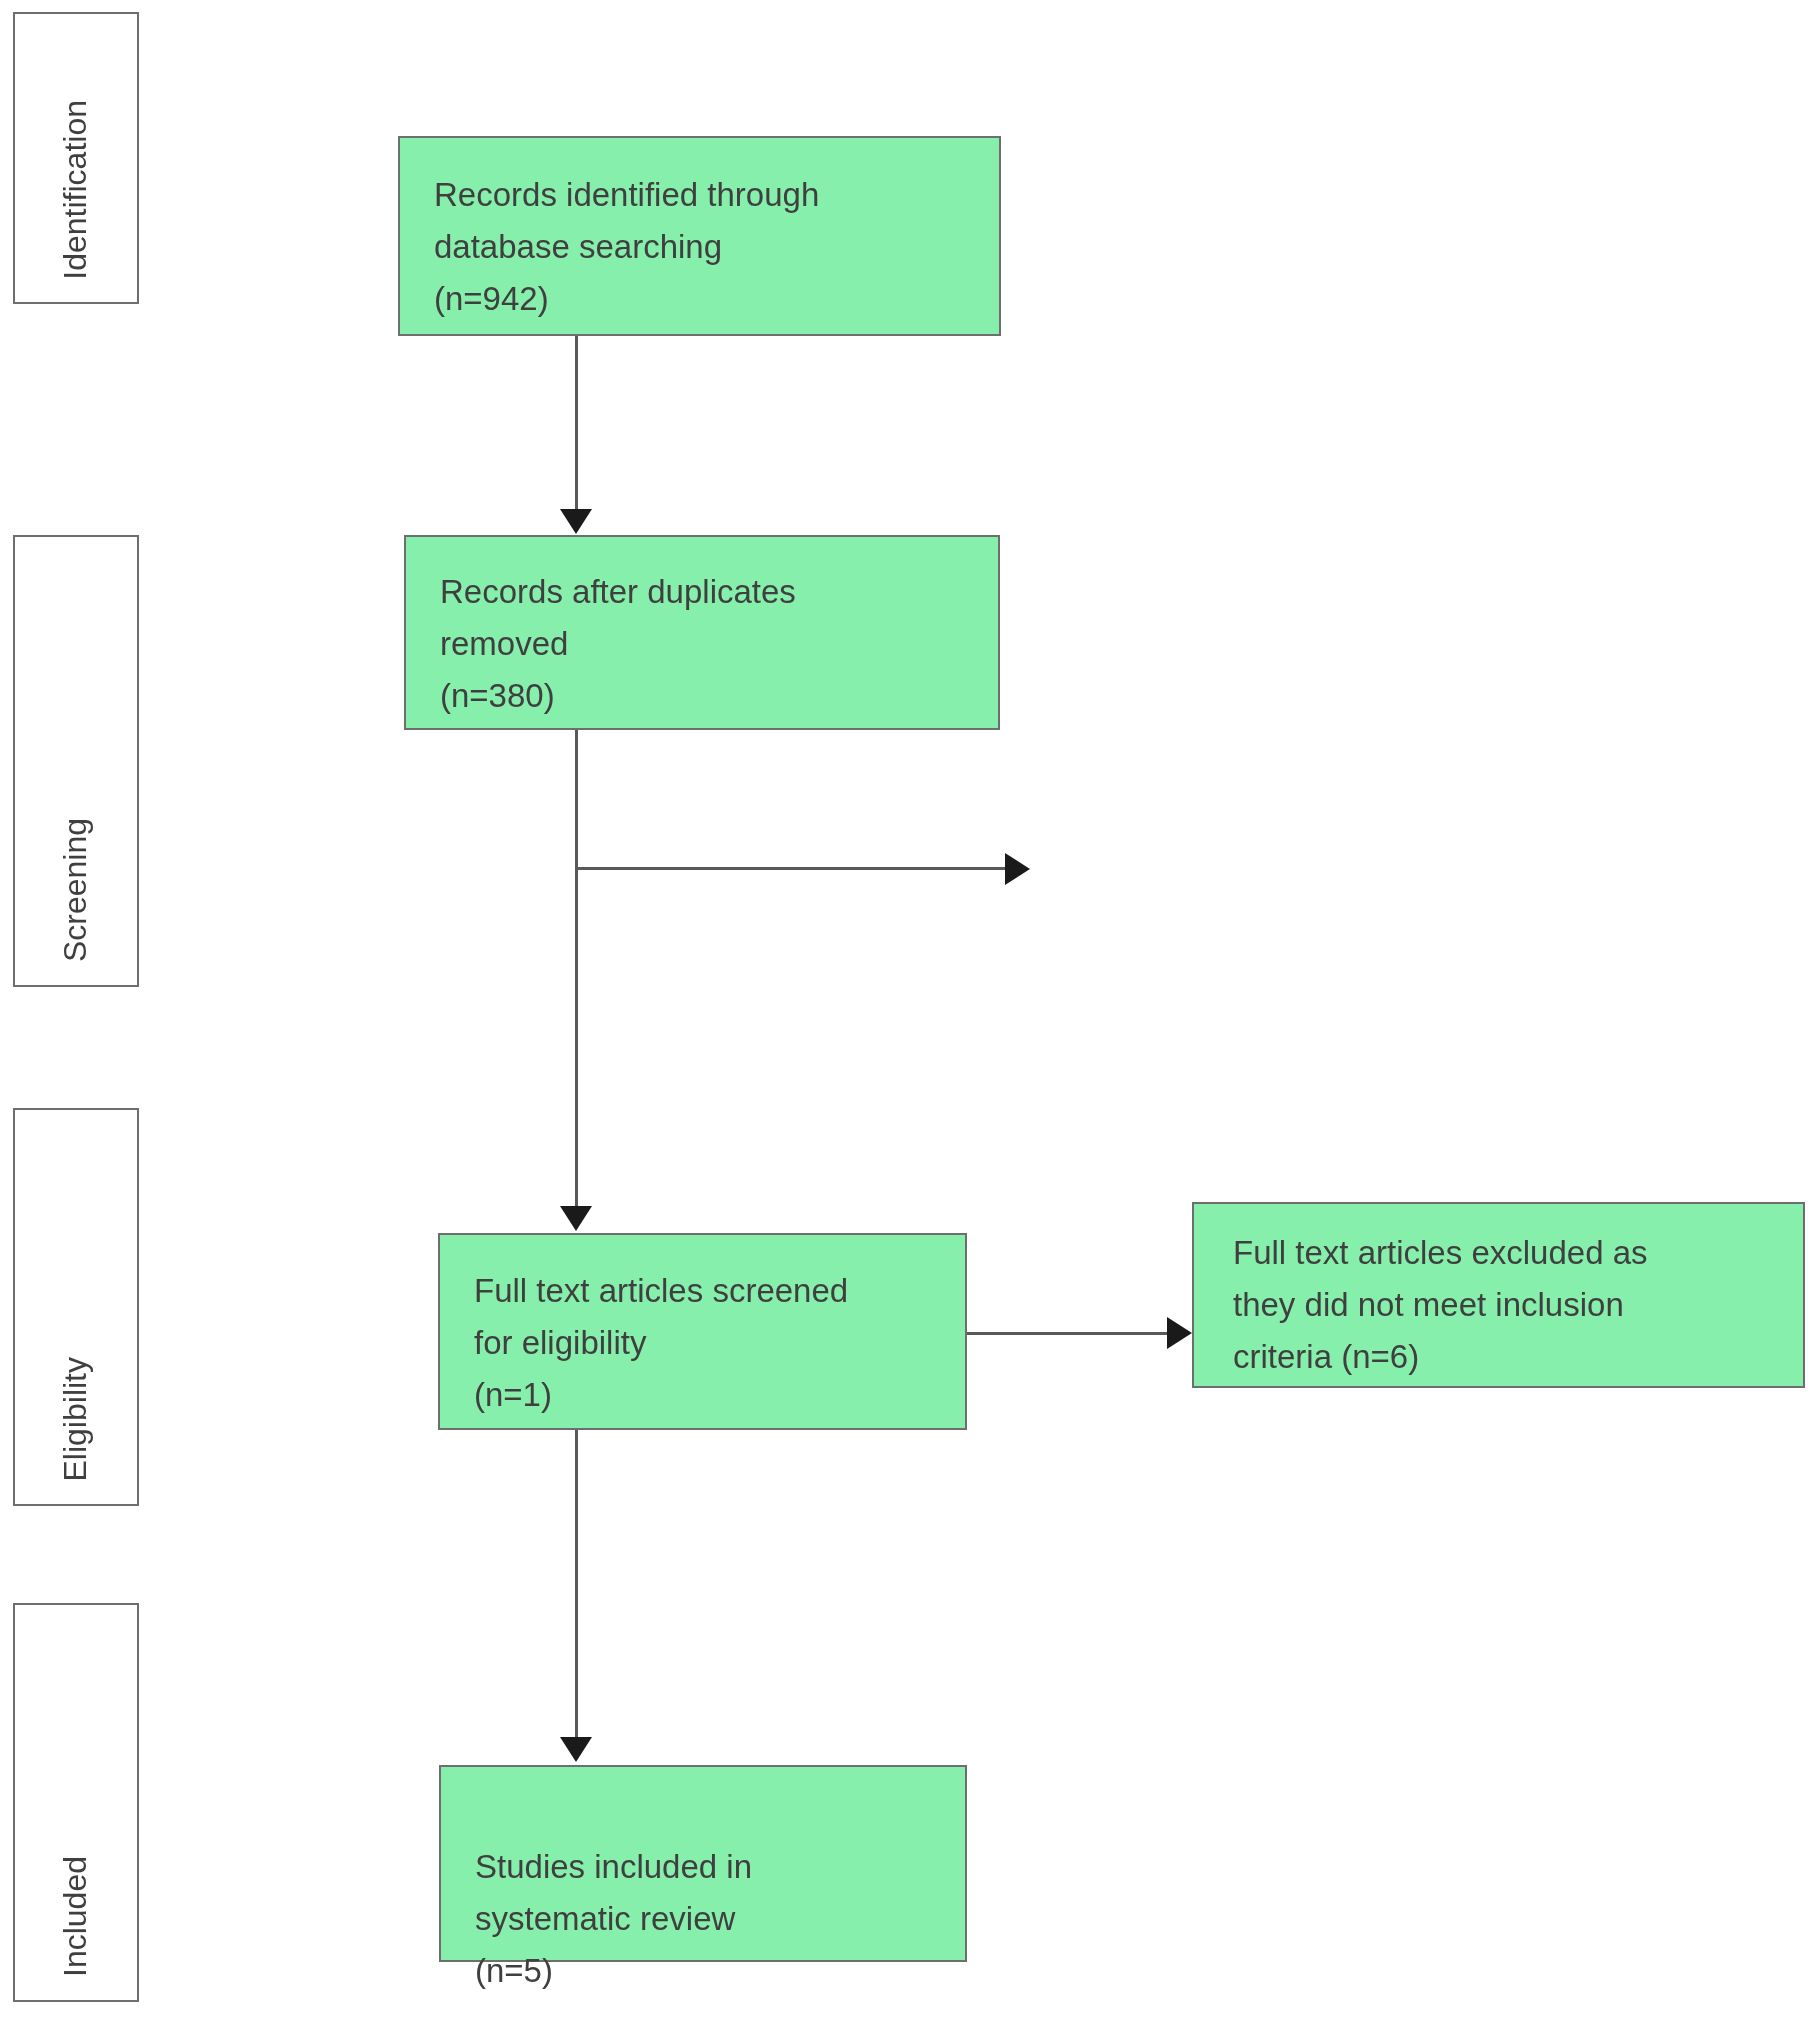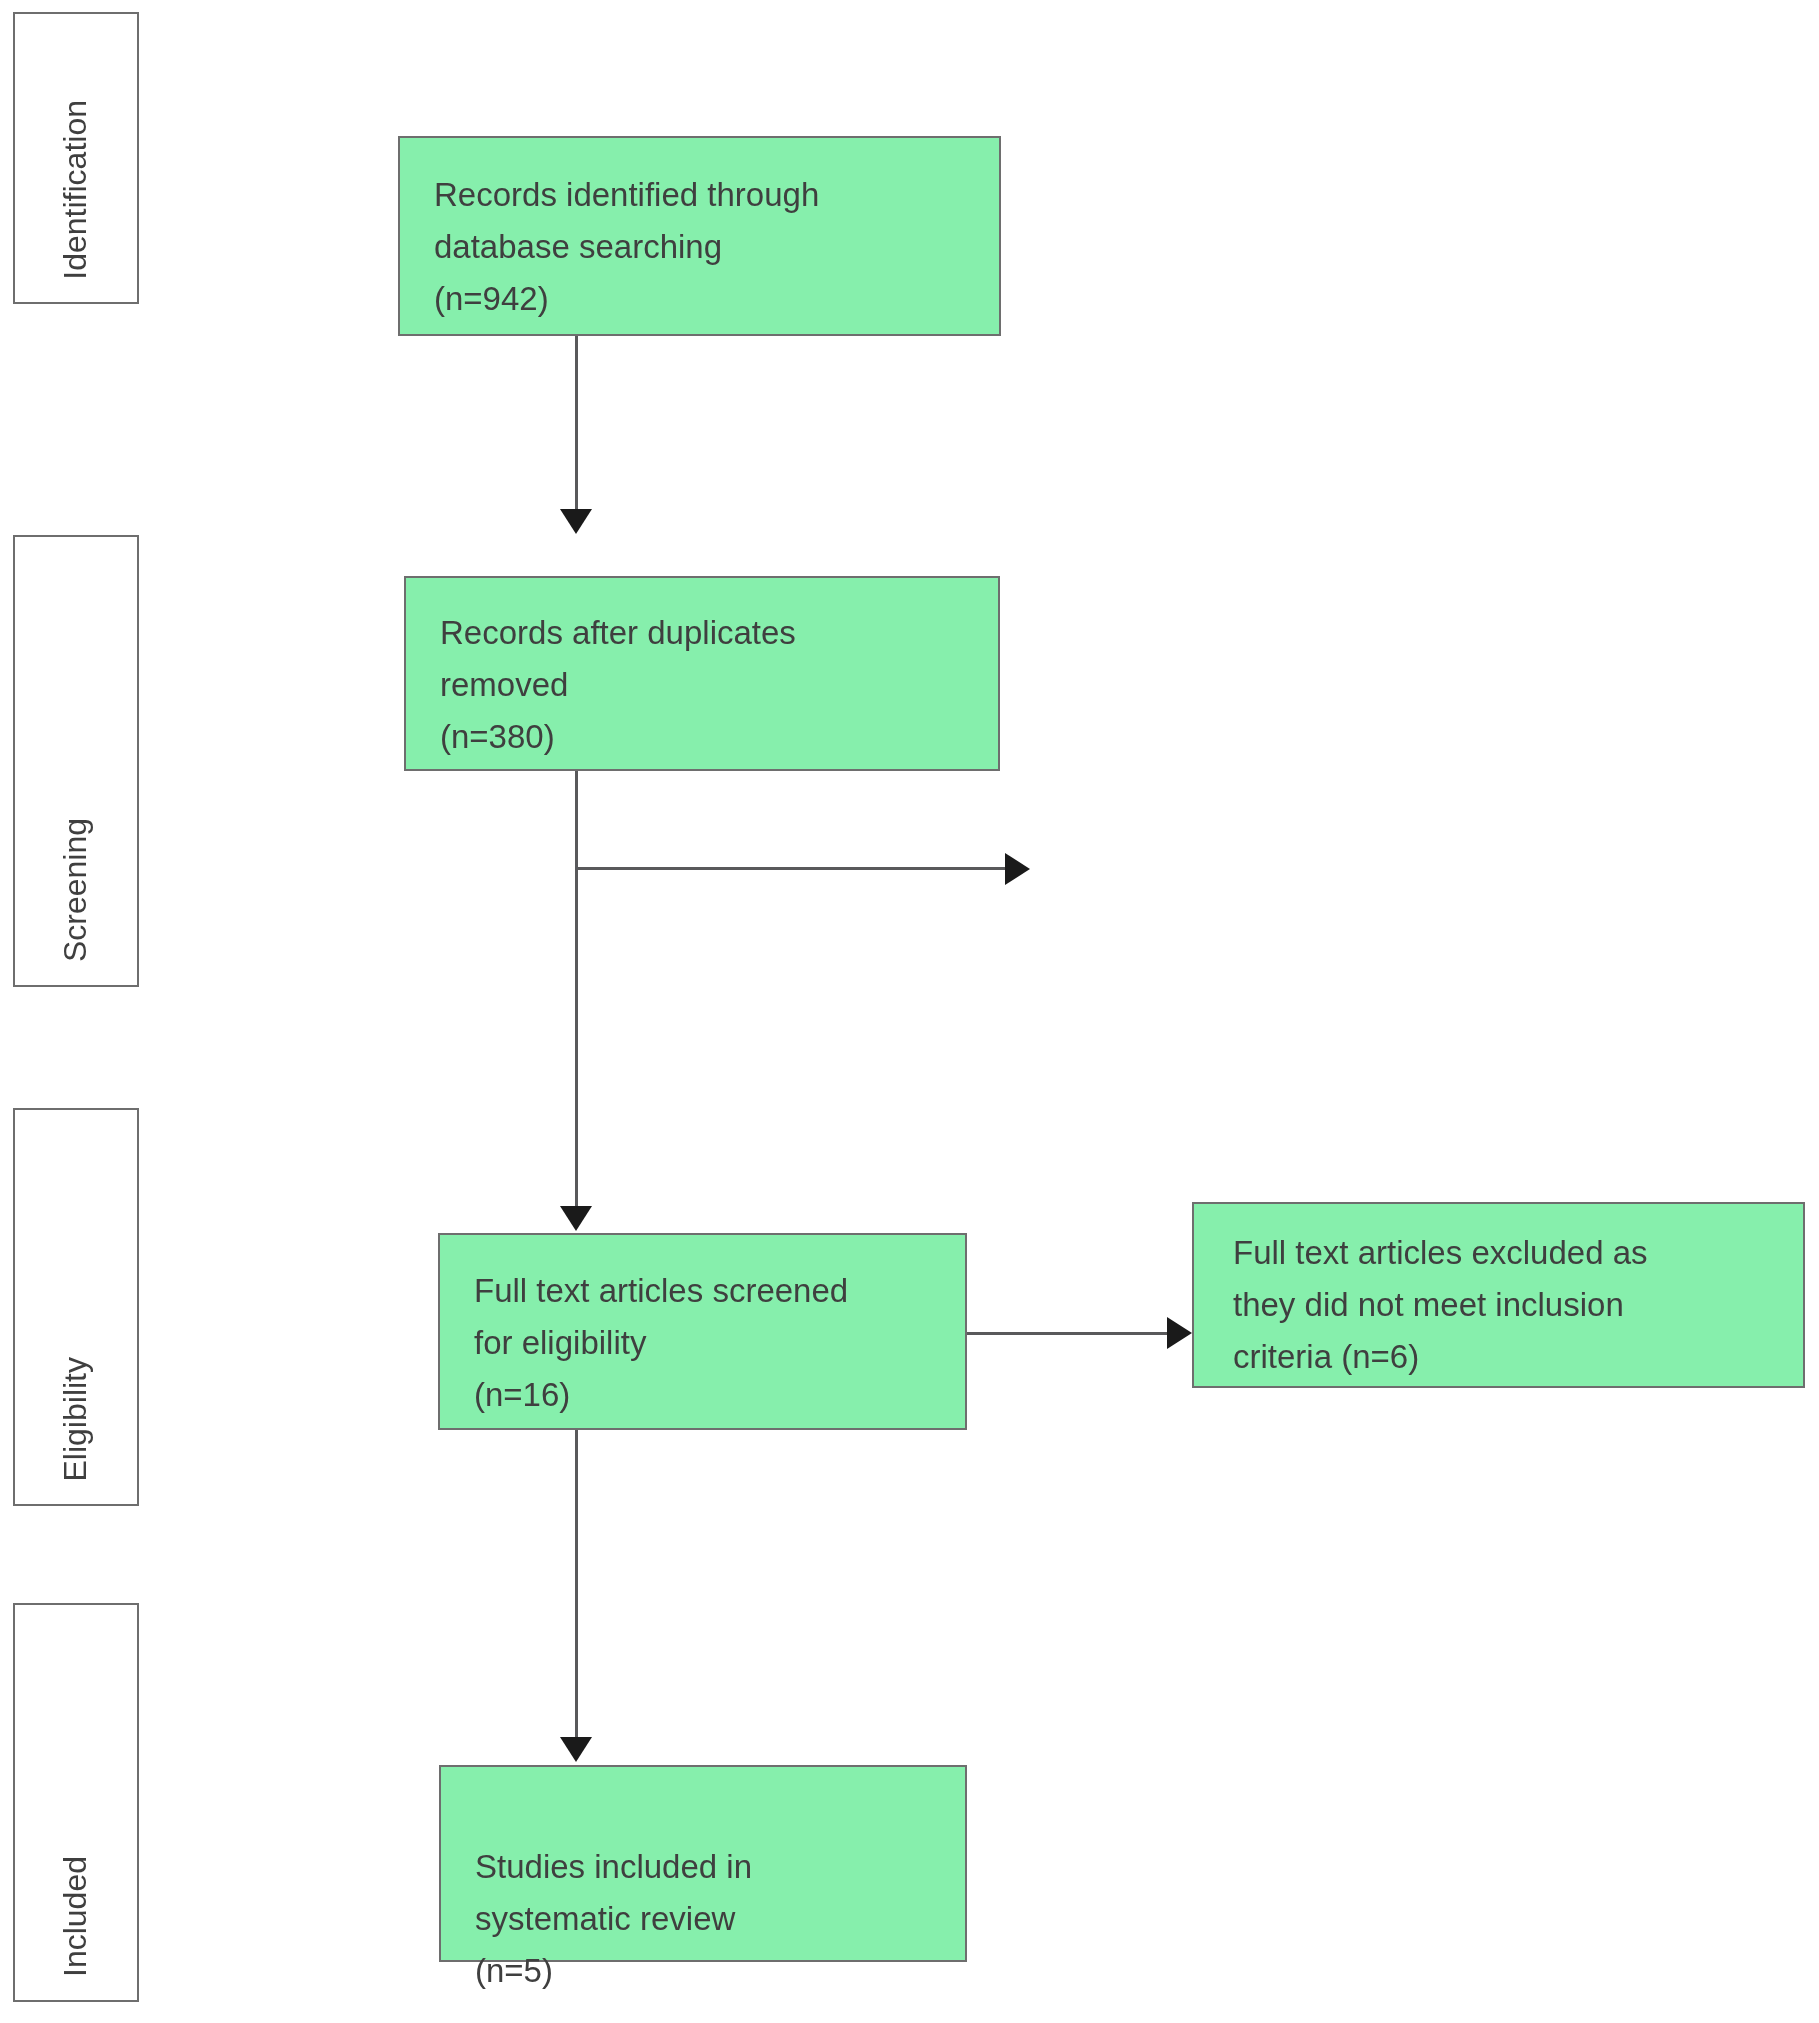--- a/index.html
+++ b/index.html
@@ -110,31 +110,31 @@
 
   <div class="vline" style="left:575px; top:1430px; height:309px;"></div>
   <div class="arrow-down" style="left:560px; top:1737px;"></div>
 
   <div class="node" style="left:398px; top:136px; width:603px; height:200px;">
     <div class="node-text" style="left:34px; top:31px;">Records identified through
 database searching
 (n=942)</div>
   </div>
 
-  <div class="node" style="left:404px; top:535px; width:596px; height:195px;margin-top:41px;">
+  <div class="node" style="left:404px; top:535px; width:596px; height:195px;">
     <div class="node-text" style="left:34px; top:28.5px;">Records after duplicates
 removed
 (n=380)</div>
   </div>
 
 
   <div class="node" style="left:438px; top:1233px; width:529px; height:197px;">
     <div class="node-text" style="left:34px; top:30px;">Full text articles screened
 for eligibility
-(n=16)</div>
+(n=1)</div>
   </div>
 
   <div class="node" style="left:1192px; top:1202px; width:613px; height:186px;">
     <div class="node-text" style="left:39px; top:23px;">Full text articles excluded as
 they did not meet inclusion
 criteria (n=6)</div>
   </div>
 
   <div class="node" style="left:439px; top:1765px; width:528px; height:197px;">
     <div class="node-text" style="left:34px; top:30px;margin-top:44px;">Studies included in

